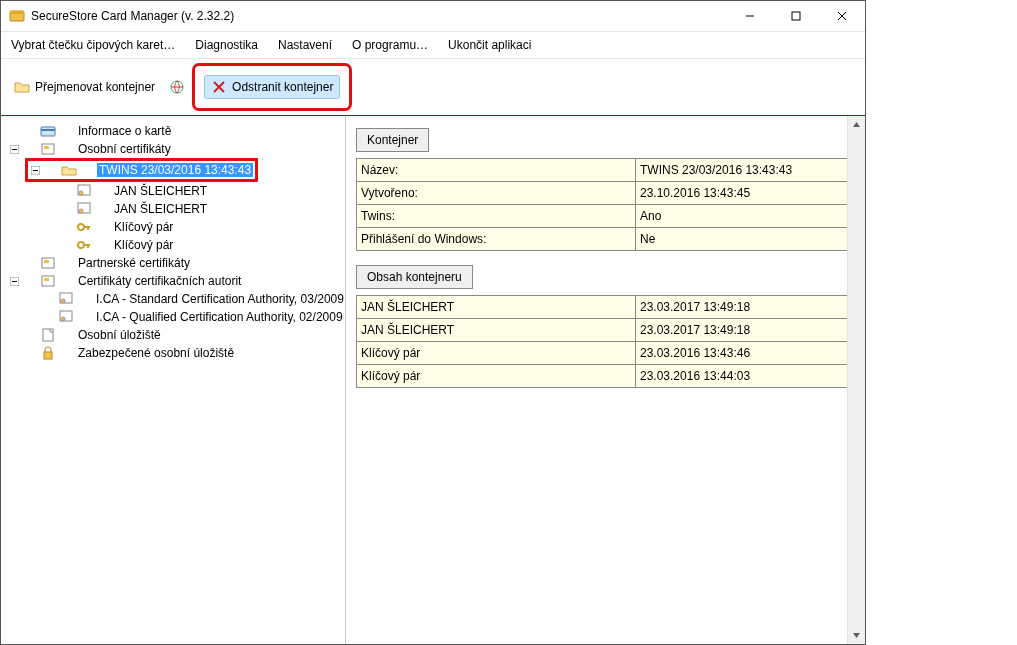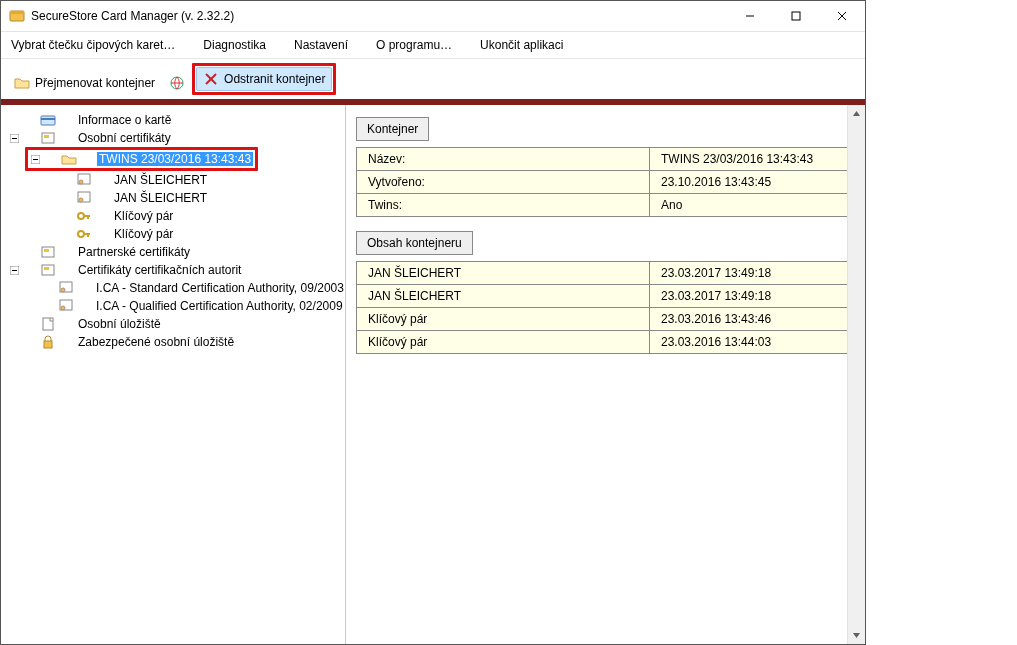--- a/index.html
+++ b/index.html
@@ -3,44 +3,44 @@
 <meta charset="utf-8">
 <style>
 html,body{margin:0;padding:0;font-family:"Segoe UI",Tahoma,sans-serif;font-size:12px;color:#000;background:#fff;height:100%}
 .window{width:866px;height:645px;border:1px solid #555;box-sizing:border-box;display:flex;flex-direction:column;background:#fff}
 .titlebar{height:30px;display:flex;align-items:center;padding:0 0 0 8px;background:#fff}
 .titlebar .appicon{width:16px;height:16px;margin-right:6px;flex:0 0 auto}
 .titlebar .title{flex:1;font-size:12px}
 .winbtns{display:flex;height:100%}
 .winbtn{width:46px;display:flex;align-items:center;justify-content:center;font-family:inherit}
 .winbtn svg{display:block}
-.menubar{display:flex;padding:4px 8px;gap:24px;border-top:1px solid #e5e5e5}
+.menubar{display:flex;padding:4px 8px;gap:16px;border-top:1px solid #e5e5e5}
 .menuitem{padding:2px 2px;cursor:default}
-.toolbar{display:flex;align-items:flex-end;padding:4px 6px;border-top:1px solid #e5e5e5;border-bottom:6px solid #7f1d1d}
+.toolbar{display:flex;align-items:center;padding:4px 6px;border-top:1px solid #e5e5e5;border-bottom:1px solid #7f1d1d}
 .tbtn{display:flex;align-items:center;gap:5px;padding:3px 6px;border:1px solid transparent;border-radius:2px}
 .tbtn.hover{background:#cde8ff;border-color:#99c9ef}
 .tbtn .ic{width:16px;height:16px;flex:0 0 auto}
-.highlight-red{border:3px solid #d11;padding:1px;border-radius:1px}
+.highlight-red{border:3px solid #d11;padding:9px;border-radius:7px}
 .body{flex:1;display:flex;min-height:0}
 .left{width:345px;border-right:1px solid #c9c9c9;padding:6px 4px;overflow:auto;box-sizing:border-box}
 .right{flex:1;padding:8px 14px 8px 10px;overflow:auto;position:relative;box-sizing:border-box}
 .right-scroll{position:absolute;right:0;top:0;bottom:0;width:17px;background:#f0f0f0;border-left:1px solid #e3e3e3;display:flex;flex-direction:column;justify-content:space-between;align-items:center}
 .right-scroll .arr{width:17px;height:17px;display:flex;align-items:center;justify-content:center;color:#606060}
 .tree ul{list-style:none;margin:0;padding-left:18px}
 .tree>ul{padding-left:2px}
 .node{display:flex;align-items:center;gap:20px;padding:1px 2px;white-space:nowrap}
 .twist{width:11px;height:11px;flex:0 0 auto;display:flex;align-items:center;justify-content:center}
 .twist svg{display:block}
 .nic{width:16px;height:16px;flex:0 0 auto}
 .node.sel .lbl{background:#3399ff;color:#fff;padding:0 2px}
 .node .lbl{padding:0 2px}
 .sel-border{border:3px solid #d11;display:inline-flex;align-items:center;padding:0;border-radius:1px}
 .section-btn{display:inline-block;border:1px solid #888;background:#efefef;padding:4px 10px;margin:4px 16px 6px 0}
 table.props{width:100%;border-collapse:collapse;margin-bottom:10px}
-table.props td{border:1px solid #888;padding:4px 11px;background:#ffffe8}
+table.props td{border:1px solid #888;padding:4px 4px;background:#ffffe8}
 table.props td:first-child{width:270px}
 </style>
 </head>
 <body>
 
 <div class="window">
 
   <div class="titlebar">
     <span class="appicon">
       <svg viewBox="0 0 16 16">
@@ -217,21 +217,21 @@
             <span class="lbl">Certifikáty certifikačních autorit</span>
           </div>
           <ul>
             <li>
                 <div class="node">
               <span class="twist"></span>
               <span class="nic"><svg viewBox="0 0 16 16">
                       <rect x="2" y="2" width="12" height="10" fill="#fff" stroke="#888"></rect>
                       <circle cx="5" cy="10" r="2" fill="#f0c040" stroke="#b88"></circle>
                     </svg></span>
-              <span class="lbl">I.CA - Standard Certification Authority, 09/2003</span>
+              <span class="lbl">I.CA - Standard Certification Authority, 03/2009</span>
                 </div>
               </li>
             <li>
                 <div class="node">
               <span class="twist"></span>
               <span class="nic"><svg viewBox="0 0 16 16">
                       <rect x="2" y="2" width="12" height="10" fill="#fff" stroke="#888"></rect>
                       <circle cx="5" cy="10" r="2" fill="#f0c040" stroke="#b88"></circle>
                     </svg></span>
               <span class="lbl">I.CA - Qualified Certification Authority, 02/2009</span>
@@ -271,20 +271,24 @@
               <td>TWINS 23/03/2016 13:43:43</td>
             </tr>
         <tr>
               <td>Vytvořeno:</td>
               <td>23.10.2016 13:43:45</td>
             </tr>
         <tr>
               <td>Twins:</td>
               <td>Ano</td>
             </tr>
+        <tr>
+              <td>Přihlášení do Windows:</td>
+              <td>Ne</td>
+            </tr>
       </tbody>
         </table>
 
       <div class="section-btn">Obsah kontejneru</div>
       <table class="props">
         <tbody>
             <tr>
               <td>JAN ŠLEICHERT</td>
               <td>23.03.2017 13:49:18</td>
             </tr>

